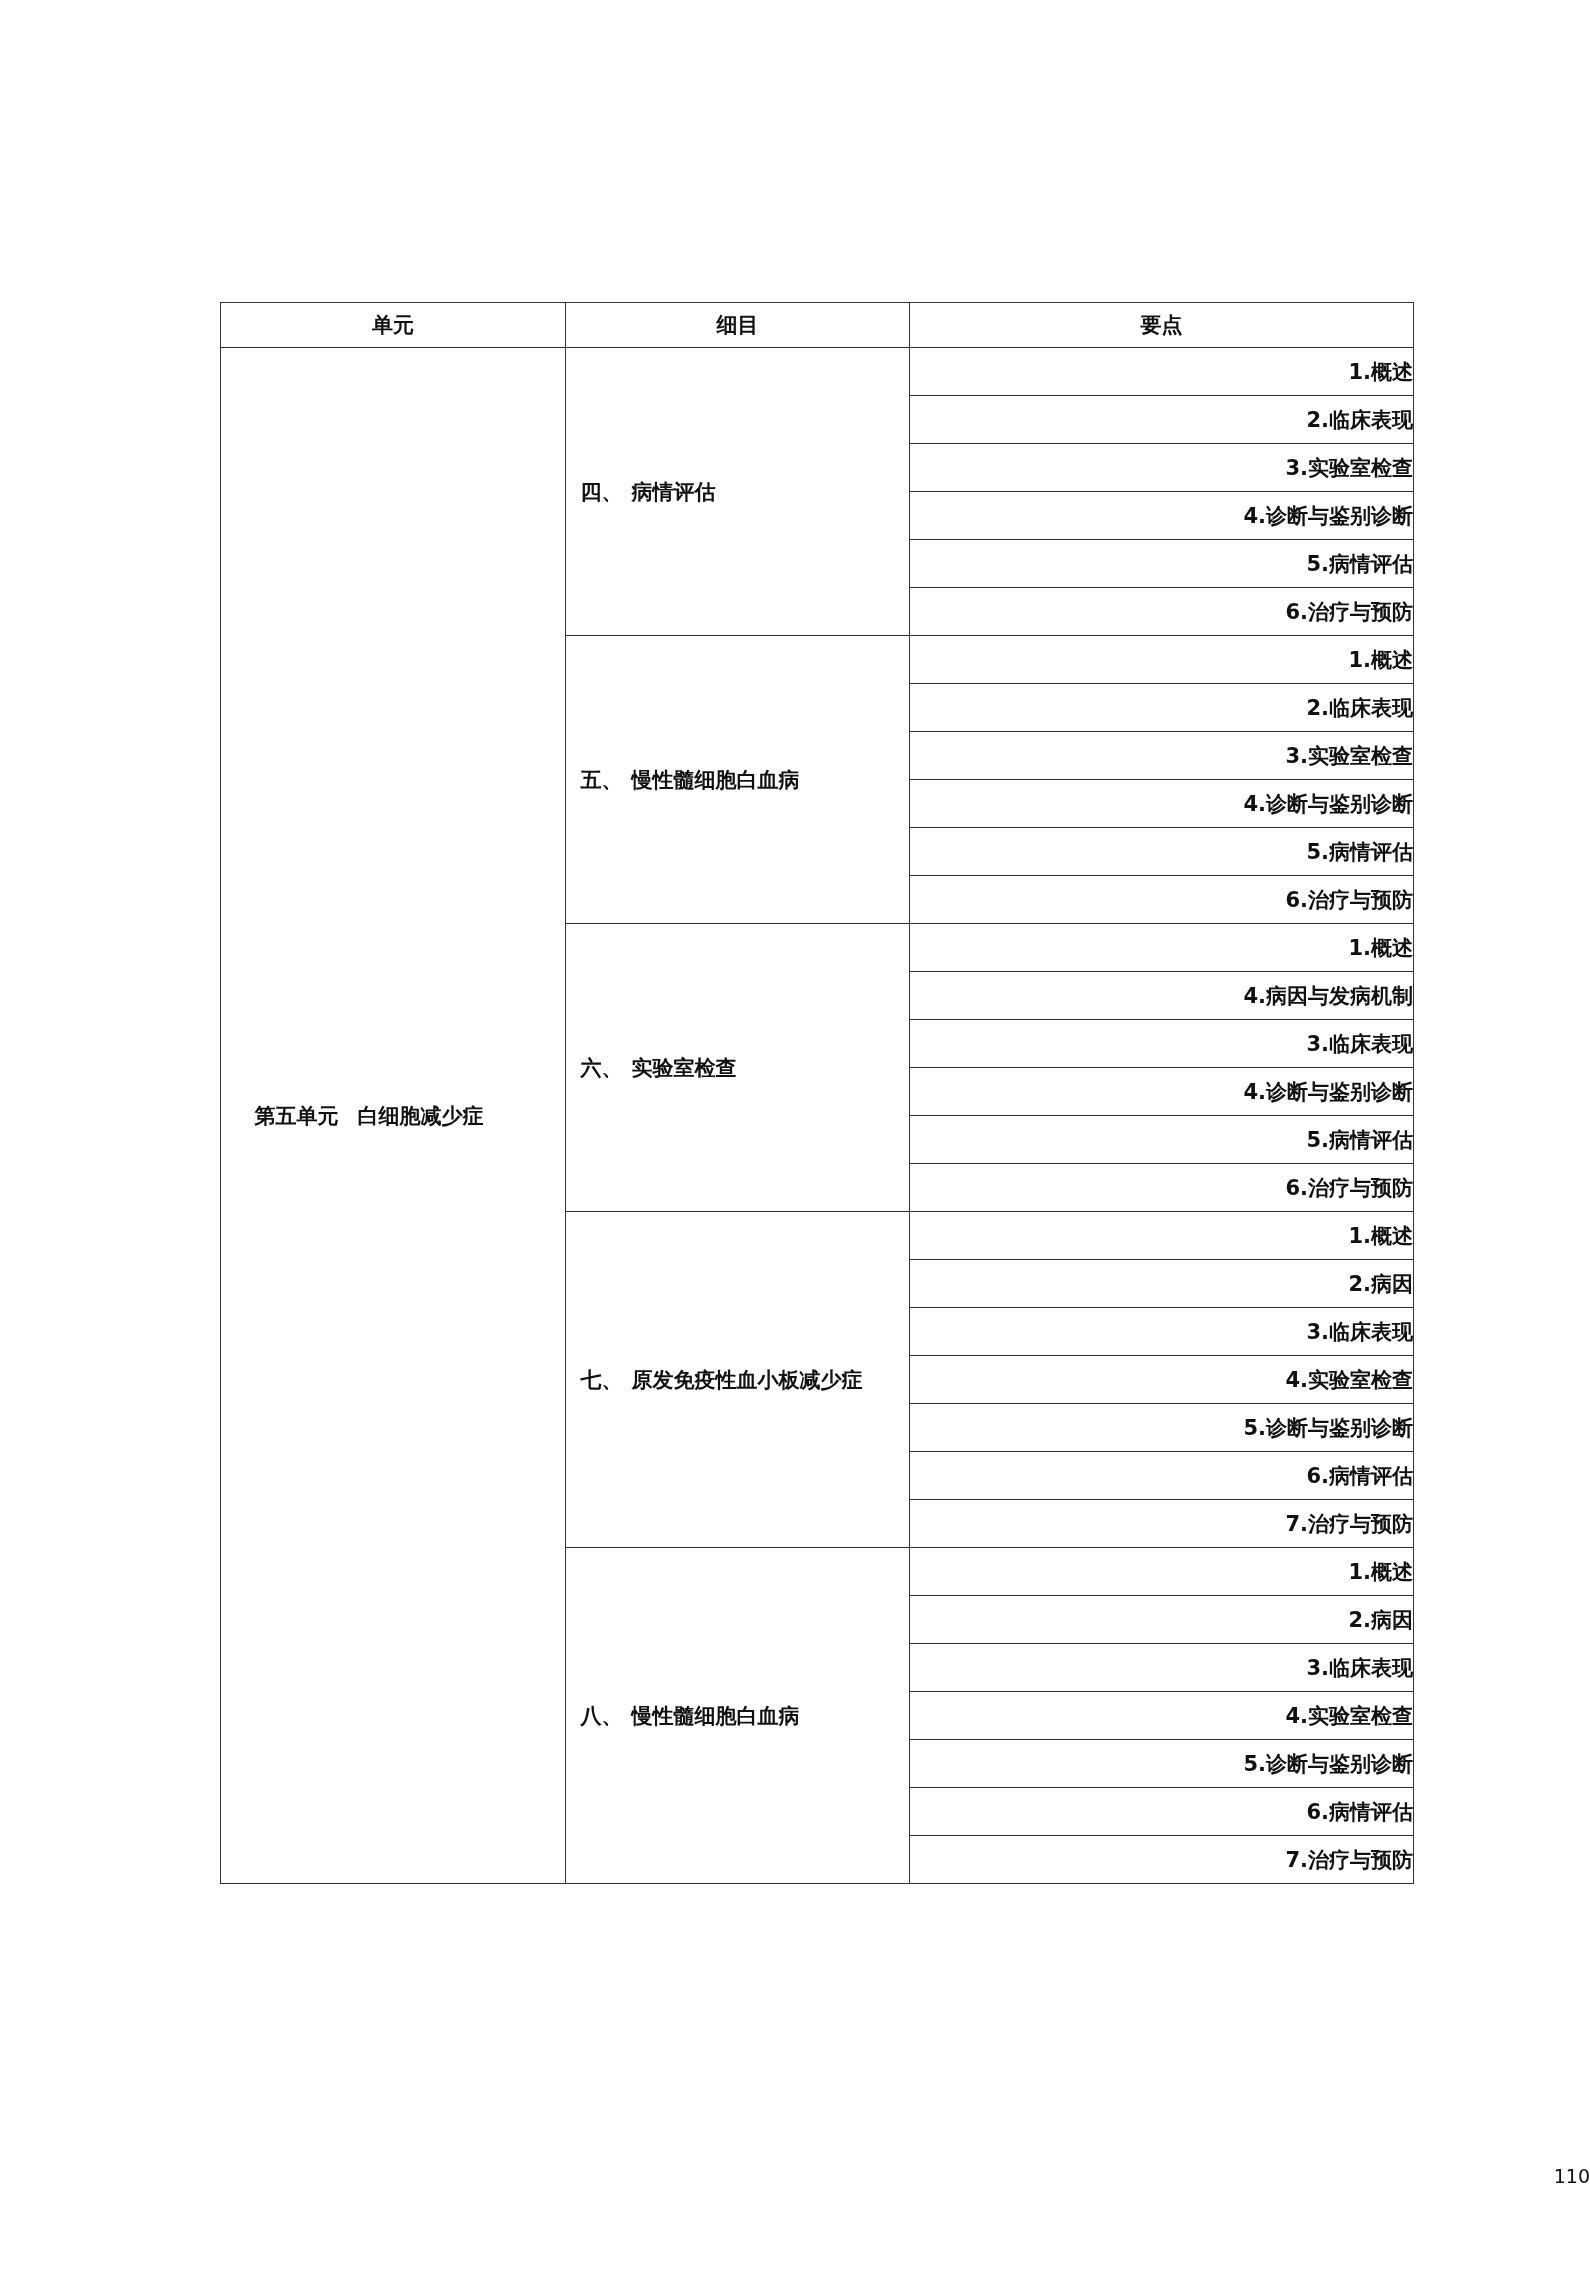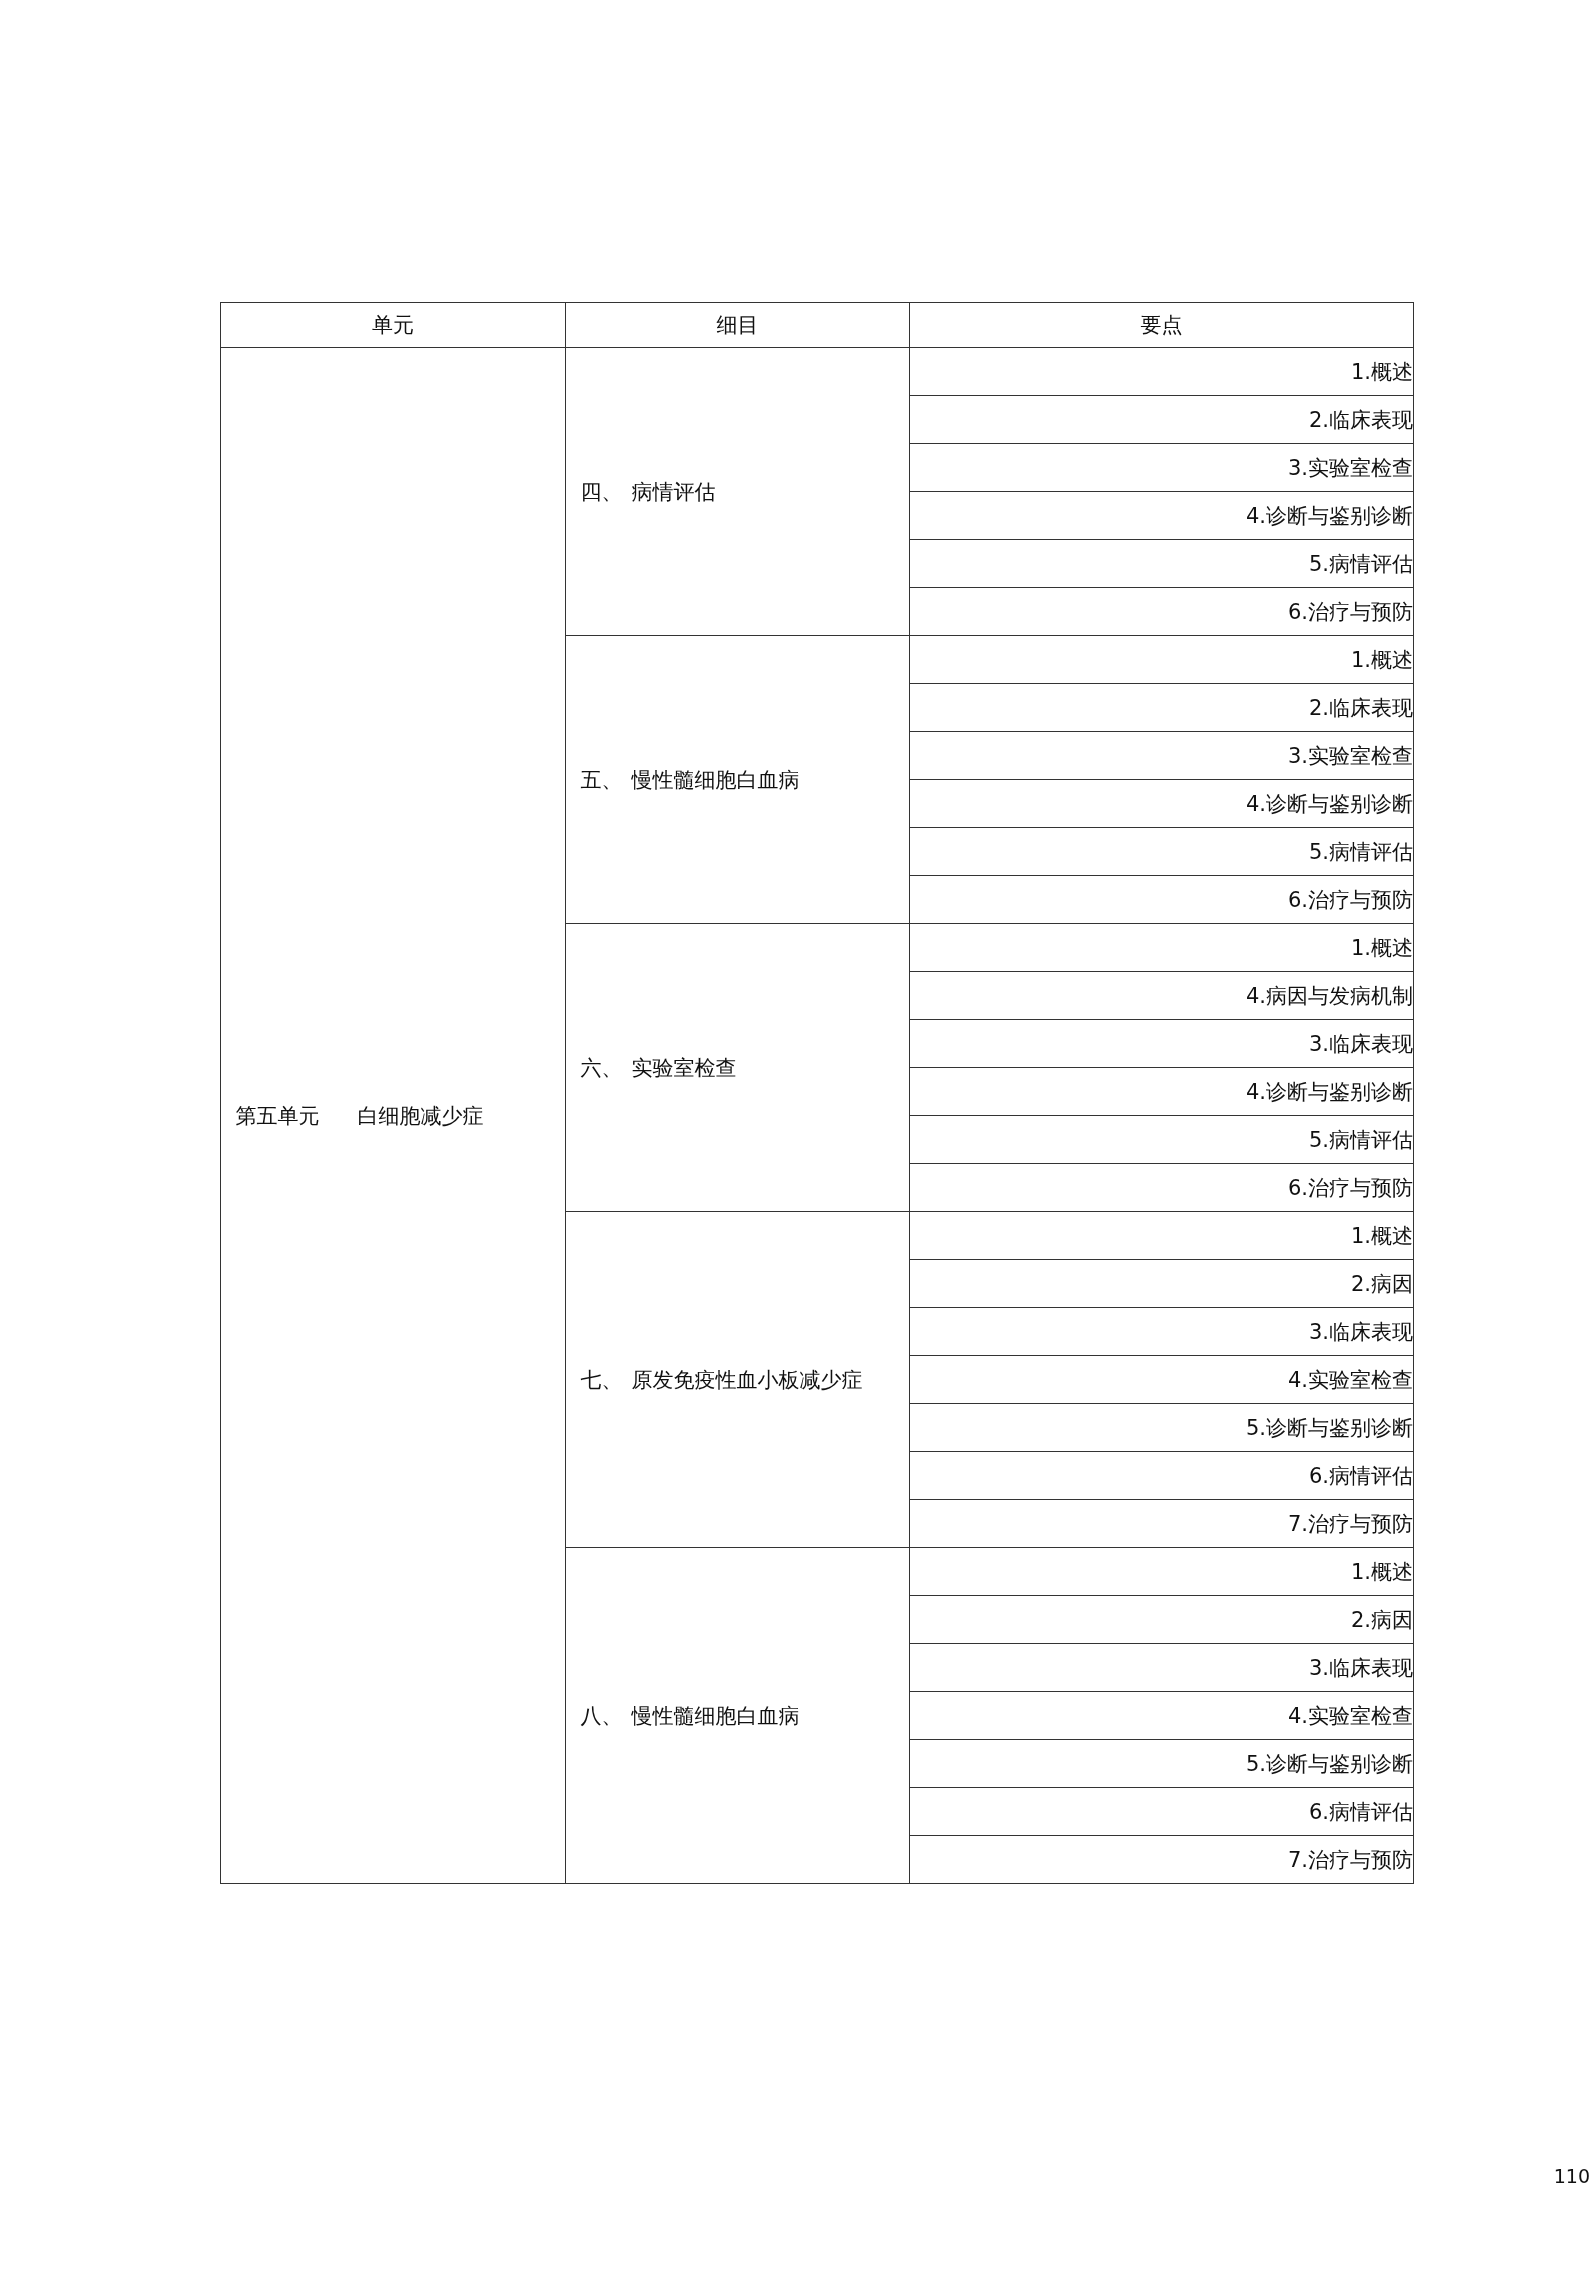--- a/index.html
+++ b/index.html
@@ -7,32 +7,32 @@
       width: 1590px; height: 2291px; position: relative; overflow: hidden;
       font-family: "DejaVu Sans", "Liberation Sans", sans-serif;
       color: #111111;
     }
     .syllabus-table {
       position: absolute; left: 220px; top: 302px; width: 1192px;
       border-collapse: collapse; table-layout: fixed;
     }
     .syllabus-table td, .syllabus-table th {
       border: 1.5px solid #333333;
-      font-size: 21px; font-weight: normal;
+      font-size: 21px; font-weight: bold;
       padding: 0; box-sizing: border-box;
     }
     .syllabus-table th { height: 45px; text-align: center; }
     .col-unit { width: 345px; }
     .col-item { width: 344px; }
     .col-point { width: 504px; }
     td.point { height: 48px; padding-left: 14.5px; text-align: right; white-space: nowrap; }
     td.unit { padding-left: 14.5px; vertical-align: middle; white-space: nowrap; }
     td.item { padding-left: 14.5px; vertical-align: middle; white-space: nowrap; }
     .num { display: inline-block; width: 51px; }
-    .unit-num { display: inline-block; width: 122px; }
+    .unit-num { display: inline-block; width: 122px; text-align: center; }
     .page-number {
       position: absolute; left: 0; width: 100%; top: 2165px;
       text-align: right; font-size: 19px;
     }
   </style>
 </head>
 <body>
 
 <table class="syllabus-table">
   <colgroup>

